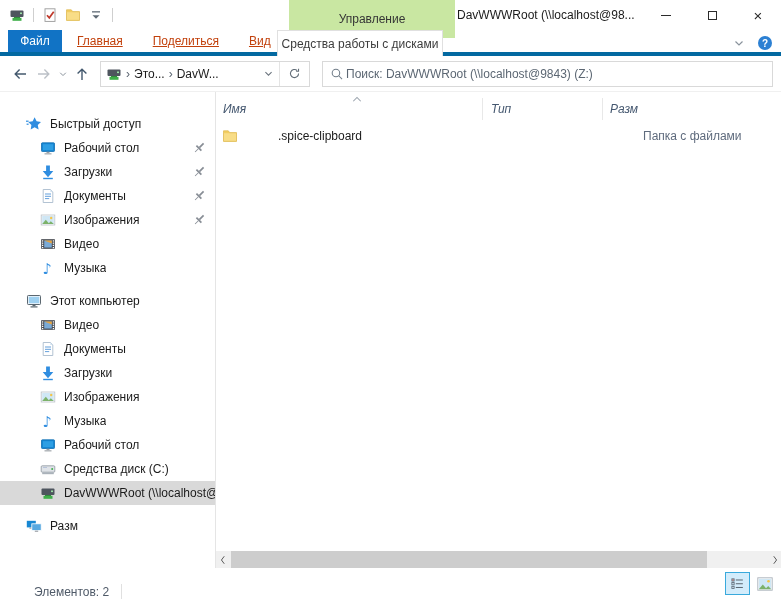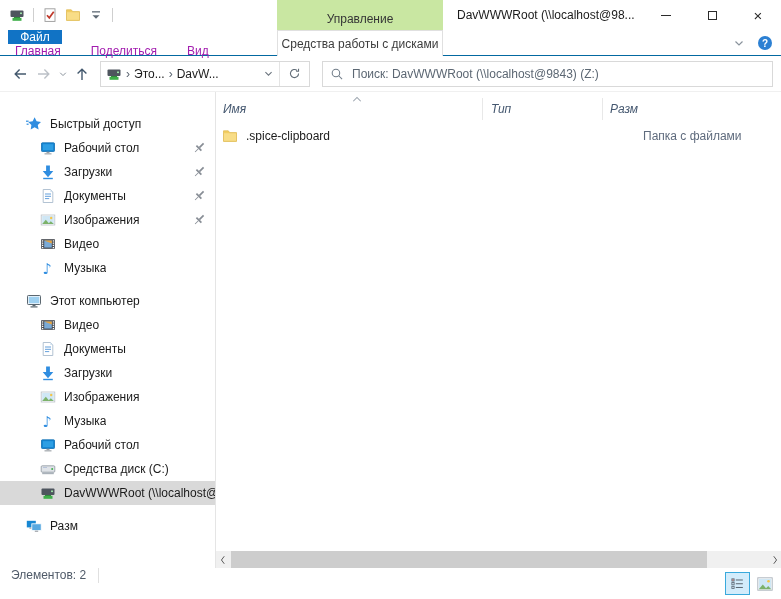--- a/index.html
+++ b/index.html
@@ -9,46 +9,46 @@
     font-family:"Liberation Sans",sans-serif;font-size:12px;color:#1b1b1b;
     overflow:hidden;
   }
   
   .titlebar{height:30px;position:relative;display:flex;align-items:center;}
   .qat{display:flex;align-items:center;padding-left:8px;gap:5px;}
   .qat-sep{width:1px;height:14px;background:#cfcfcf;margin:0 2px;}
   .qat-btn{width:18px;height:18px;display:flex;align-items:center;justify-content:center;}
   .icon{display:inline-flex;align-items:center;justify-content:center;width:16px;height:16px;}
   .icon svg{width:16px;height:16px;display:block;}
-  .green-tab{position:absolute;left:277px;top:0;width:166px;height:38px;background:#c9e7a2;
+  .green-tab{position:absolute;left:289px;top:0;width:166px;height:38px;background:#c9e7a2;
     display:flex;align-items:center;justify-content:center;color:#363636;}
   .win-title{position:absolute;left:457px;top:0;height:30px;line-height:30px;white-space:nowrap;
     max-width:195px;overflow:hidden;}
   .win-controls{position:absolute;right:0;top:0;display:flex;height:30px;}
   .win-btn{width:46px;height:30px;display:flex;align-items:center;justify-content:center;color:#2b2b2b;}
   .glyph-min{width:10px;border-top:1px solid #2b2b2b;display:inline-block;}
   .glyph-max{width:9px;height:9px;border:1px solid #2b2b2b;display:inline-block;}
   .glyph-close{font-size:15px;line-height:1;}
   
-  .tabrow{height:26px;position:relative;display:flex;align-items:stretch;border-bottom:1px solid #0369a1;flex-direction:column;}
+  .tabrow{height:26px;position:relative;display:flex;align-items:stretch;border-bottom:4px solid #0369a1;}
   .file-tab{width:54px;margin-left:8px;background:#1173c5;color:#fff;display:flex;align-items:center;justify-content:center;}
-  .rtab{padding:0 15px;display:flex;align-items:center;color:#a21caf;}
+  .rtab{padding:0 15px;display:flex;align-items:center;color:#c2410c;text-decoration:underline;}
   .ctx-tab{position:absolute;left:277px;top:0;width:166px;height:26px;background:#fff;
     border:1px solid #e0e0e0;border-bottom:none;display:flex;align-items:center;justify-content:center;color:#3c3c3c;}
   .ribbon-right{position:absolute;right:8px;top:0;height:26px;display:flex;align-items:center;gap:10px;}
   
   .navrow{height:36px;display:flex;align-items:center;padding:0 8px;border-bottom:1px solid #f0f0f0;}
   .nav-btn{width:24px;height:24px;display:flex;align-items:center;justify-content:center;}
   .addr-box{width:210px;height:26px;border:1px solid #d9d9d9;display:flex;align-items:center;margin-left:6px;background:#fff;}
   .crumbs{display:flex;align-items:center;gap:3px;padding-left:5px;flex:1;overflow:hidden;white-space:nowrap;}
   .crumb-sep{color:#5a6470;font-size:12px;padding:0 1px;}
   .addr-drop{width:22px;height:24px;display:flex;align-items:center;justify-content:center;}
   .addr-refresh{width:30px;height:24px;display:flex;align-items:center;justify-content:center;border-left:1px solid #e4e4e4;}
   .search-box{flex:1;height:26px;border:1px solid #d9d9d9;margin-left:12px;display:flex;align-items:center;padding:0 7px;background:#fff;}
-  .search-box input{flex:1;border:none;outline:none;font-family:"Liberation Sans",sans-serif;font-size:12px;color:#454f5a;margin-left:6px;background:transparent;}
+  .search-box input{flex:1;border:none;outline:none;font-family:"Liberation Sans",sans-serif;font-size:12px;color:#454f5a;background:transparent;}
   .search-box input::placeholder{color:#5c6773;opacity:1;}
   
   .bodyrow{display:flex;height:476px;}
   .sidebar{width:216px;border-right:1px solid #e5e5e5;padding-top:20px;overflow:hidden;flex-shrink:0;}
   .tree-section{margin-bottom:9px;}
   .tree-row{height:24px;display:flex;align-items:center;position:relative;white-space:nowrap;}
   .tree-row.section-row{padding-left:26px;}
   .tree-row.item-row{padding-left:40px;}
   .tree-row .lbl{margin-left:8px;overflow:hidden;}
   .tree-row.selected{background:#d9d9d9;}
@@ -58,33 +58,33 @@
   .list-header{display:flex;height:26px;margin-top:2px;color:#44576f;position:relative;align-items:flex-end;font-style:italic;}
   .hcol{height:22px;display:flex;align-items:center;border-right:1px solid #e8e8e8;}
   .hcol:last-child{border-right:none;}
   .col-name{width:267px;padding-left:7px;}
   .col-date{width:152px;padding-left:14px;}
   .col-type{width:120px;padding-left:8px;}
   .col-size{flex:1;padding-left:7px;overflow:hidden;}
   .sort-caret{position:absolute;left:135px;top:-2px;}
   .rows{margin-top:3px;}
   .file-row{height:25px;display:flex;align-items:center;}
-  .cell{overflow:hidden;white-space:nowrap;}
+  .cell{overflow:hidden;white-space:nowrap;gap:32px;}
   .cell.name{width:267px;display:flex;align-items:center;}
   .cell.name .icon{margin-left:6px;flex-shrink:0;}
   .cell.name .fname{margin-left:8px;color:#1b1b1b;}
   .cell.date{width:152px;padding-left:14px;color:#5f6b7d;}
   .cell.type{width:120px;padding-left:8px;color:#5f6b7d;}
   
   .hscroll{position:absolute;left:0;right:0;bottom:0;height:17px;background:#f0f0f0;display:flex;align-items:center;}
   .hs-arrow{width:13px;height:17px;display:flex;align-items:center;justify-content:center;}
   .hs-track{flex:1;height:17px;position:relative;}
   .hs-thumb{position:absolute;left:2px;top:0;height:17px;width:476px;background:#cdcdcd;}
   
-  .statusbar{height:31px;display:flex;align-items:flex-start;padding-left:11px;position:relative;}
+  .statusbar{height:31px;display:flex;align-items:flex-end;padding-left:34px;position:relative;}
   .status-text{color:#4f5a68;}
   .status-sep{width:1px;height:15px;background:#e0e0e0;margin-left:12px;}
   .view-buttons{position:absolute;right:4px;top:4px;display:flex;gap:2px;}
   .view-btn{width:25px;height:23px;display:flex;align-items:center;justify-content:center;border:1px solid transparent;}
   .view-btn.selected{background:#d3ecfb;border:1px solid #39a9dc;}
 </style>
 </head>
 <body>
 
 <div class="window">

